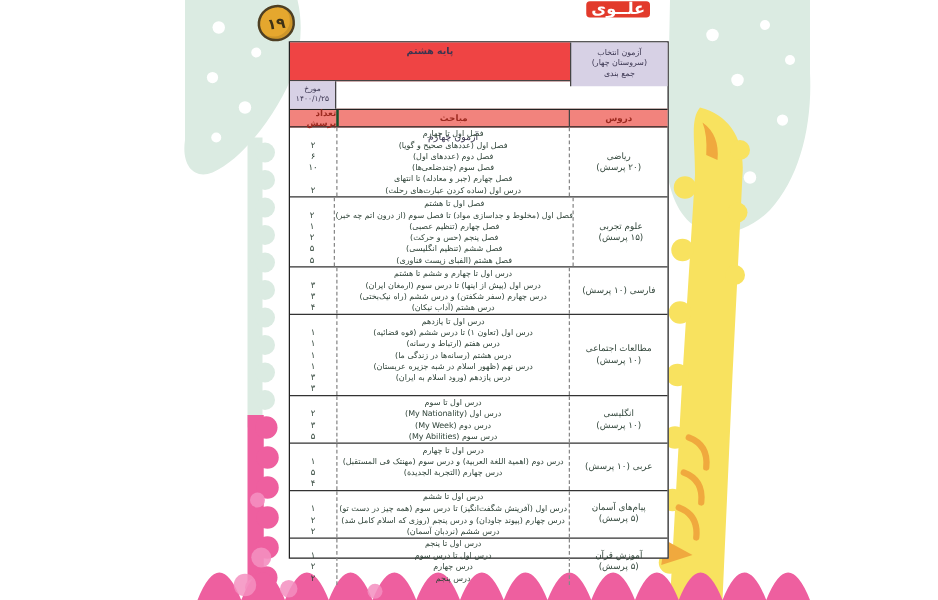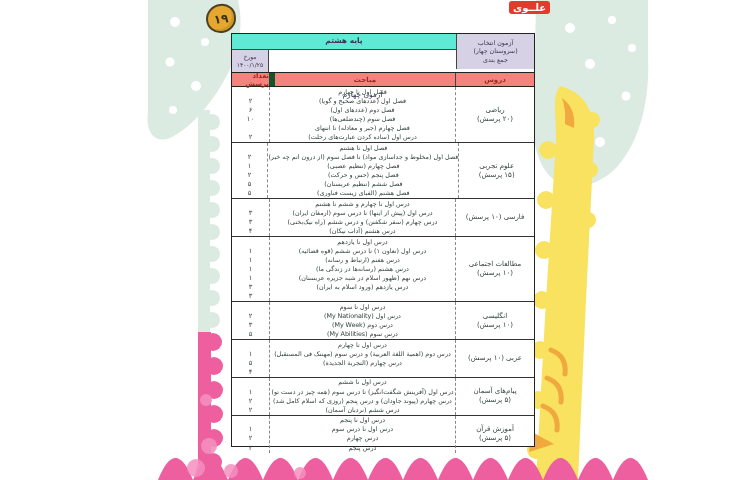--- a/index.html
+++ b/index.html
@@ -12,50 +12,50 @@
   .badge { position:absolute; left:206px; top:4px; width:30px; height:29px;
            background:#e5a72e; border:2px solid #4e3f22;
            border-radius:52% 46% 50% 48%; display:flex; align-items:center;
            justify-content:center; transform:rotate(-6deg); z-index:3;
            box-shadow:inset -2px -2px 0 rgba(0,0,0,.10); }
   .badge span { font-size:12px; font-weight:bold; color:#3e3116; }
 
   
   .logo { position:absolute; left:469px; top:1px; min-width:37px; height:13px;
           background:#e23a2b; border-radius:3px; color:#fff; font-weight:bold;
-          font-size:10px; line-height:12px; padding:0 4px; display:flex;
-          align-items:center; justify-content:center; z-index:3;margin-left:40px; }
+          font-size:13px; line-height:12px; padding:0 4px; display:flex;
+          align-items:center; justify-content:center; z-index:3; }
 
   
   .sheet { position:absolute; left:231px; top:33px; width:304px; height:414px;
            background:#fff; border:1.5px solid #222; direction:rtl; z-index:2;
            color:#2f4338; }
 
   .hdr { display:flex; direction:rtl; }
   .corner { width:78px; background:#d7d1e5; border-left:1px solid #444;
             font-size:6.3px; line-height:8.5px; text-align:center;
             display:flex; flex-direction:column; justify-content:center;
             color:#3a3550; padding:2px 1px; height:35px; }
   .hmain { flex:1; }
-  .grade { height:16px; line-height:13px; background:#5eead4; text-align:center;
+  .grade { height:31px; line-height:13px; background:#ef4444; text-align:center;
            font-size:7.5px; font-weight:bold; color:#3a3550;
            border-bottom:1px solid #444; }
   .row2 { display:flex; direction:rtl; height:22px; }
   .exam { flex:1; background:#f97316; display:flex; align-items:center;
           justify-content:center; font-size:7.5px; color:#3a3550;margin-top:44px; }
   .hdate { width:37px; background:#d7d1e5; border-right:1px solid #444;
            display:flex; flex-direction:column; justify-content:center;
            text-align:center; font-size:6px; line-height:8px; color:#3a3550; }
 
   .colhdr { display:flex; direction:rtl; height:15px; background:#f2837d;
             border-top:1px solid #222; border-bottom:1px solid #222;
             font-size:7px; font-weight:bold; color:#9c2a20; }
   .colhdr > div { display:flex; align-items:center; justify-content:center; }
   .ch-subj  { width:78px; }
-  .ch-topic { flex:1; border-left:6px solid #14532d; border-right:1px solid #444; }
+  .ch-topic { flex:1; border-left:2px solid #14532d; border-right:1px solid #444; }
   .ch-count { width:37px; }
 
   .section { display:flex; direction:rtl; border-bottom:1px solid #333; }
   .section:last-child { border-bottom:none; }
   .sec-subject { width:78px; display:flex; flex-direction:column;
                  justify-content:center; align-items:center; text-align:center;
                  font-size:7px; line-height:9px; color:#2f4338; }
   .sec-topics { flex:1; border-left:1px dashed #888; border-right:1px dashed #888;
                 padding-top:0.5px; }
   .sec-counts { width:37px; padding-top:0.5px; }
@@ -211,21 +211,21 @@
         <div class="section">
           <div class="sec-subject">
             <div class="">علوم تجربی</div>
             <div class="">(۱۵ پرسش)</div>
           </div>
           <div class="sec-topics">
             <div class="tline">فصل اول تا هشتم</div>
             <div class="tline">فصل اول (مخلوط و جداسازی مواد) تا فصل سوم (از درون اتم چه خبر)</div>
             <div class="tline">فصل چهارم (تنظیم عصبی)</div>
             <div class="tline">فصل پنجم (حس و حرکت)</div>
-            <div class="tline">فصل ششم (تنظیم عربستان)</div>
+            <div class="tline">فصل ششم (تنظیم انگلیسی)</div>
             <div class="tline">فصل هشتم (الفبای زیست فناوری)</div>
           </div>
           <div class="sec-counts">
             <div class="cline"></div>
             <div class="cline">۲</div>
             <div class="cline">۱</div>
             <div class="cline">۲</div>
             <div class="cline">۵</div>
             <div class="cline">۵</div>
           </div>

